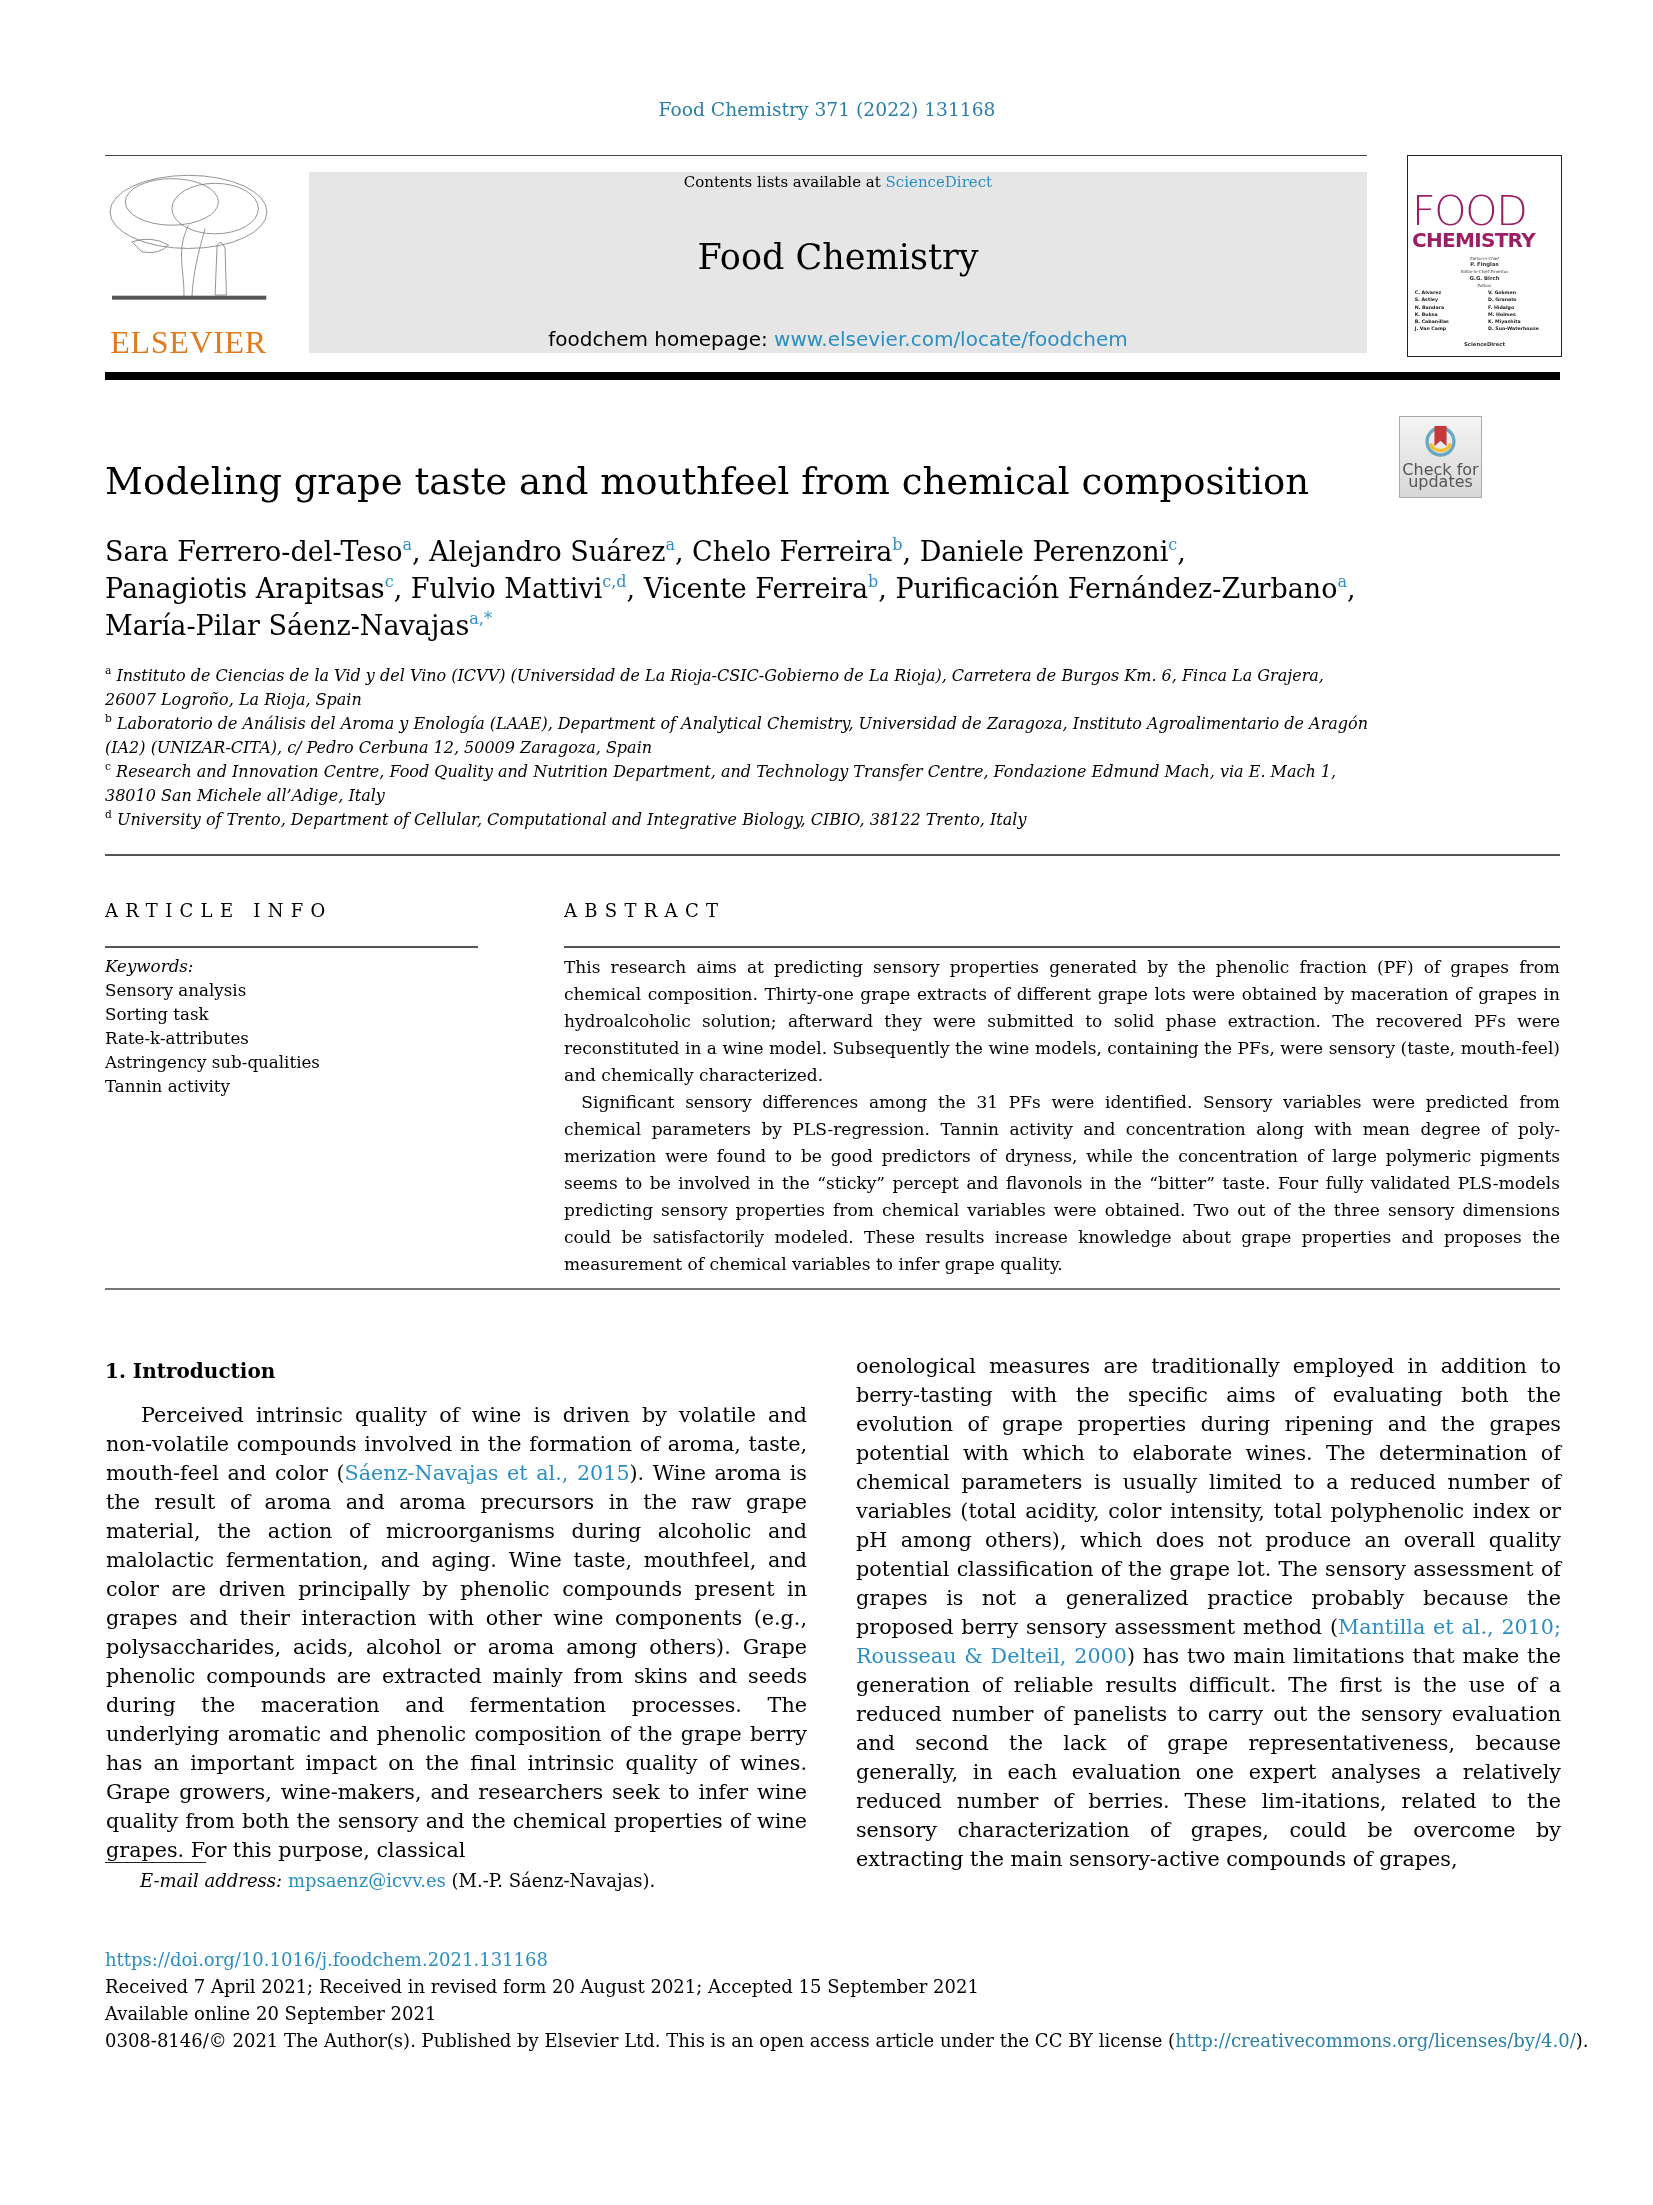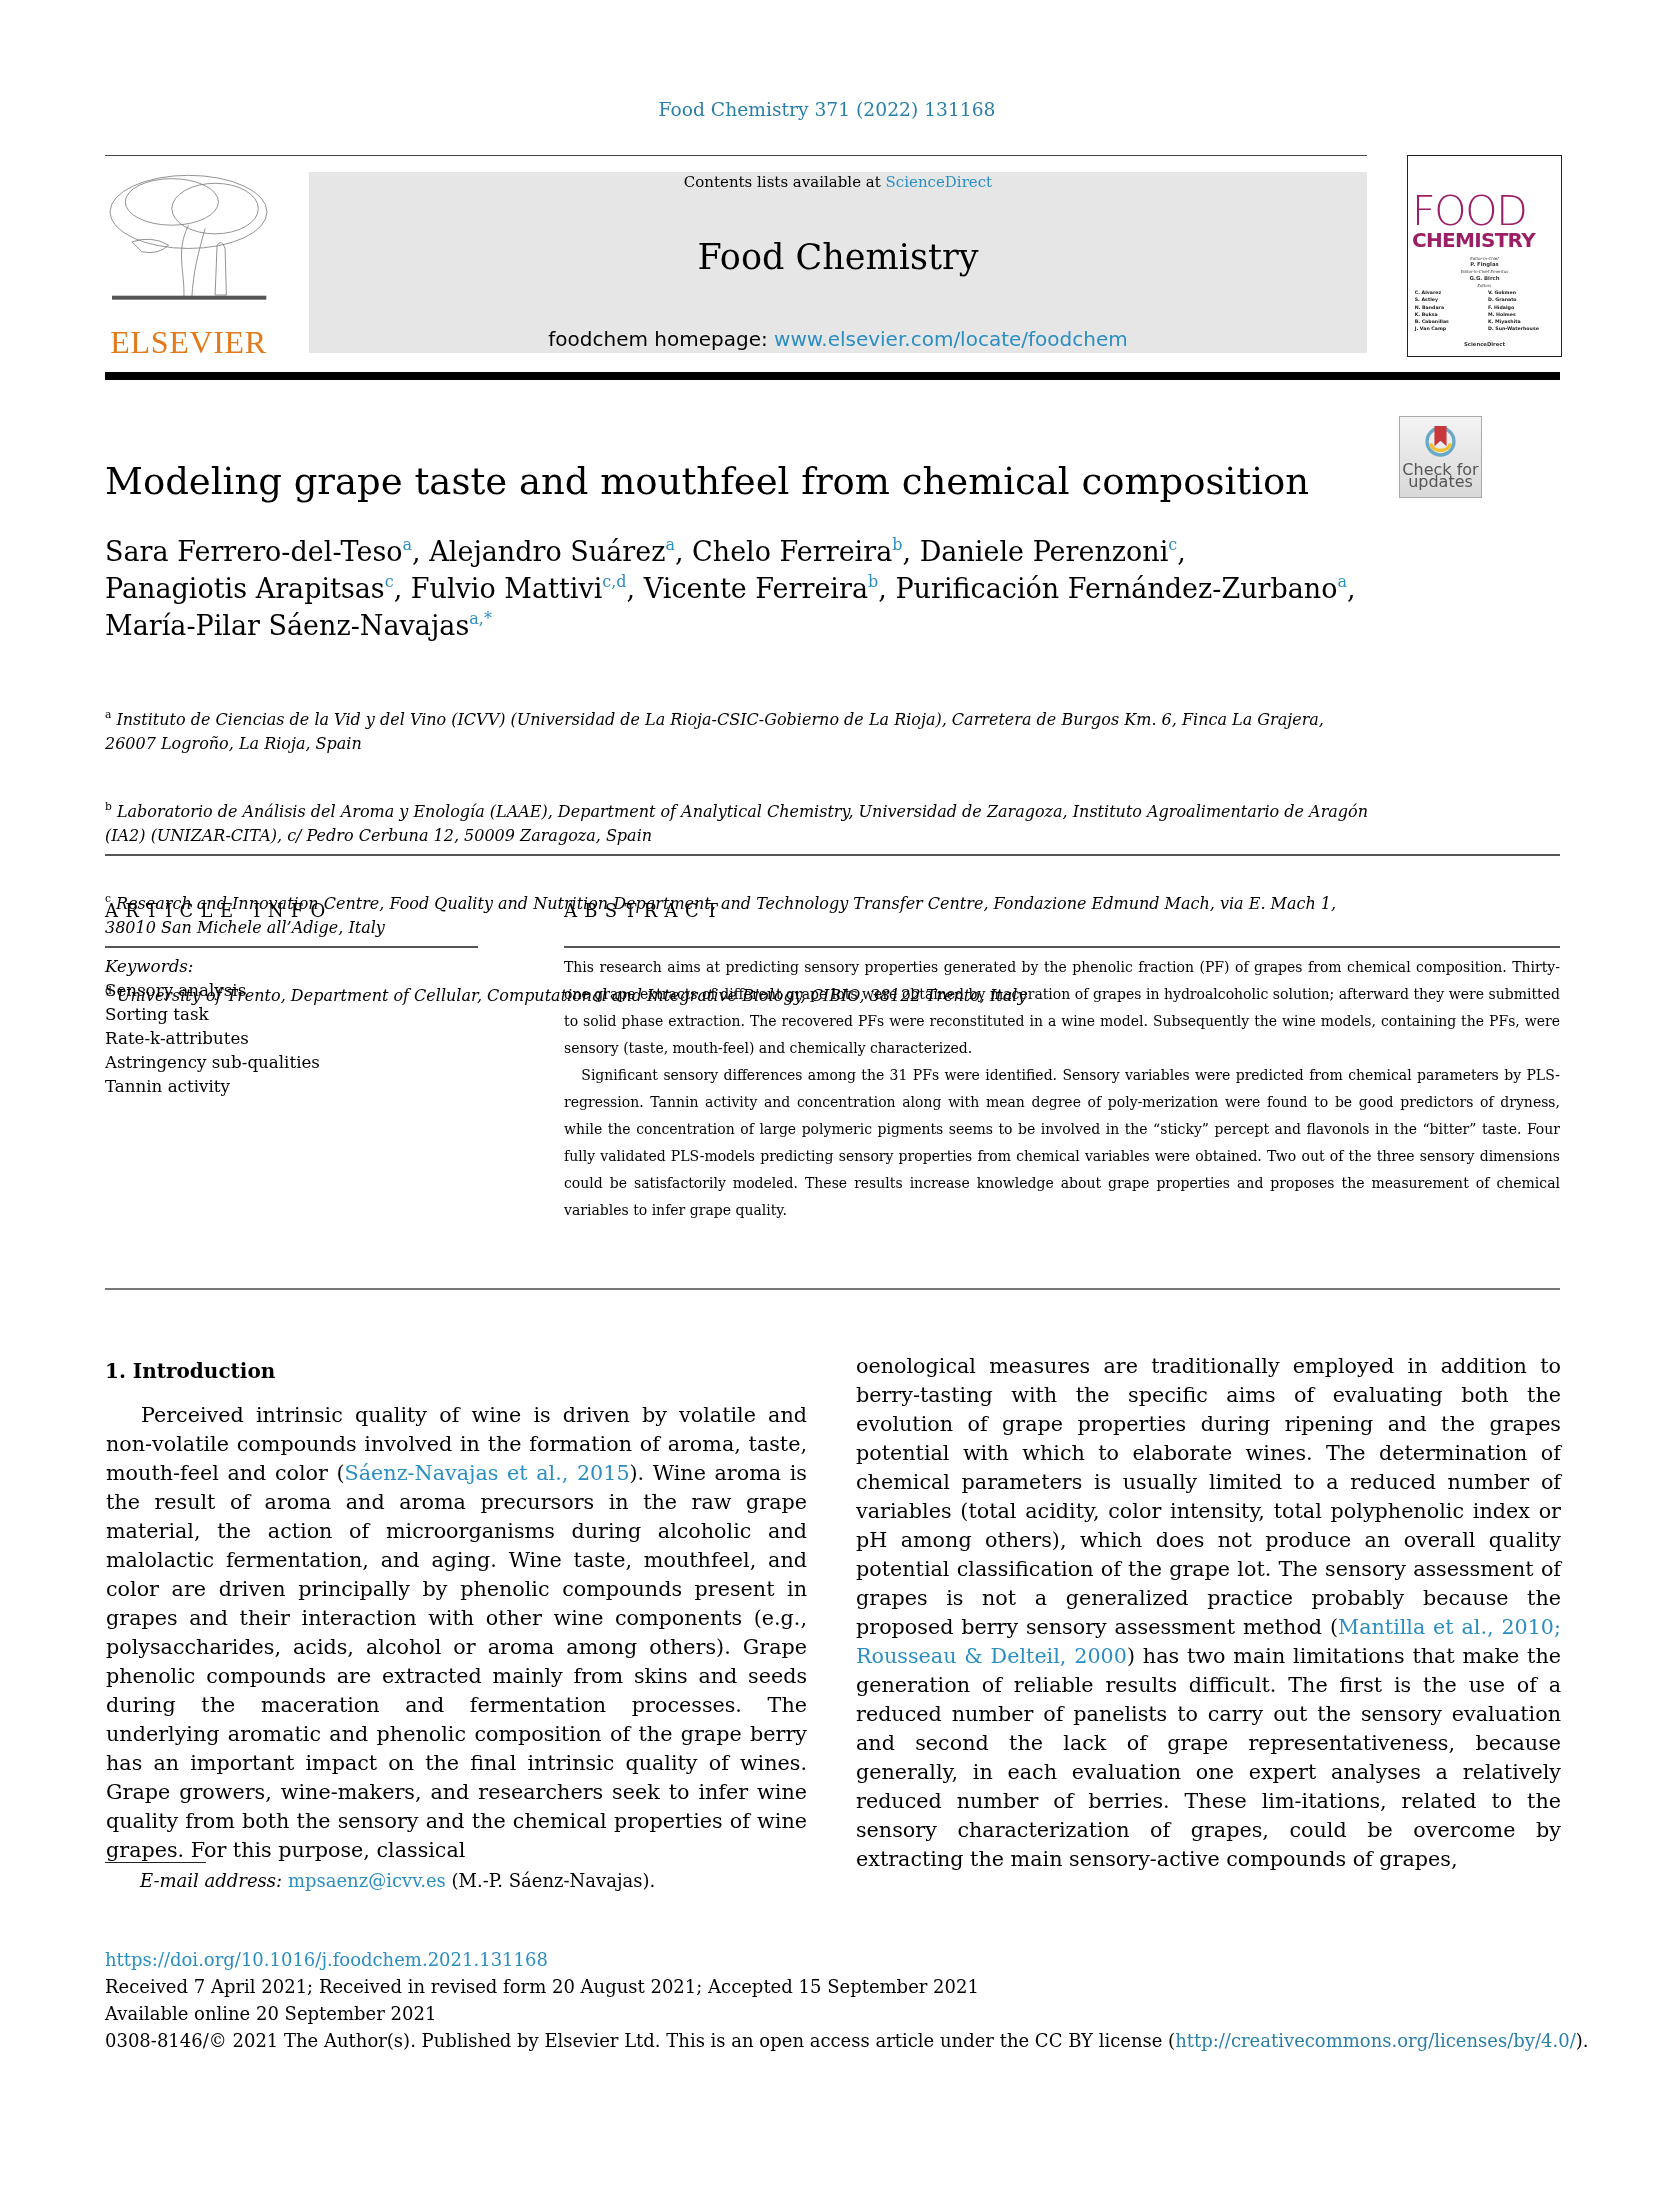--- a/index.html
+++ b/index.html
@@ -41,33 +41,33 @@
     #check-label { position: absolute; top: 47px; left: 0; width: 100%; text-align: center;
       font-family: "DejaVu Sans", sans-serif; font-size: 16px; color: #555; line-height: 12px; }
 
     
     #authors { top: 533px; left: 105px; width: 1334px; font-size: 27px; line-height: 37px; }
     sup { color: #2a8ec2; font-size: 16px; vertical-align: 10.7px; line-height: 0; }
 
     
     #affils { top: 664px; left: 105px; width: 1267px; font-size: 16px; font-style: italic; line-height: 24px; }
     #affils sup { color: #000; font-style: normal; font-size: 10.7px; vertical-align: 6.7px; }
-    .affil { display: block; margin-top: 44px; }
+    .affil { display: block; }
 
     #rule-after-affil { top: 854px; left: 105px; width: 1455px; height: 2px; background: #555; }
 
     
     .section-cap { font-size: 18px; letter-spacing: 7.3px; }
     #article-info-head { top: 900px; left: 105px; }
     #abstract-head { top: 900px; left: 564px; }
     #rule-ai { top: 946px; left: 105px; width: 373px; height: 2px; background: #555; }
     #rule-abs { top: 946px; left: 564px; width: 996px; height: 2px; background: #555; }
     #keywords { top: 954px; left: 105px; width: 400px; font-size: 16.7px; line-height: 24px; }
     #kw-label { font-style: italic; }
-    #abstract { top: 954px; left: 564px; width: 996px; font-size: 14px; line-height: 27px; text-align: justify; }
+    #abstract { top: 954px; left: 564px; width: 996px; font-size: 17px; line-height: 27px; text-align: justify; }
     #abstract p { margin: 0; }
     #abstract p + p { text-indent: 17.3px; }
     #rule-after-abs { top: 1288px; left: 105px; width: 1455px; height: 2px; background: #777; }
 
     
     #intro-heading { top: 1359px; left: 105px; font-size: 20px; font-weight: bold; }
     #col-left { top: 1400px; left: 105px; width: 703px; font-size: 20.7px; line-height: 29px; text-align: justify; }
     #col-left p { margin: 1px; text-indent: 35px; }
     #col-right { top: 1352px; left: 856px; width: 705px; font-size: 20.7px; line-height: 29px; text-align: justify; }
     #col-right p { margin: 0; }

